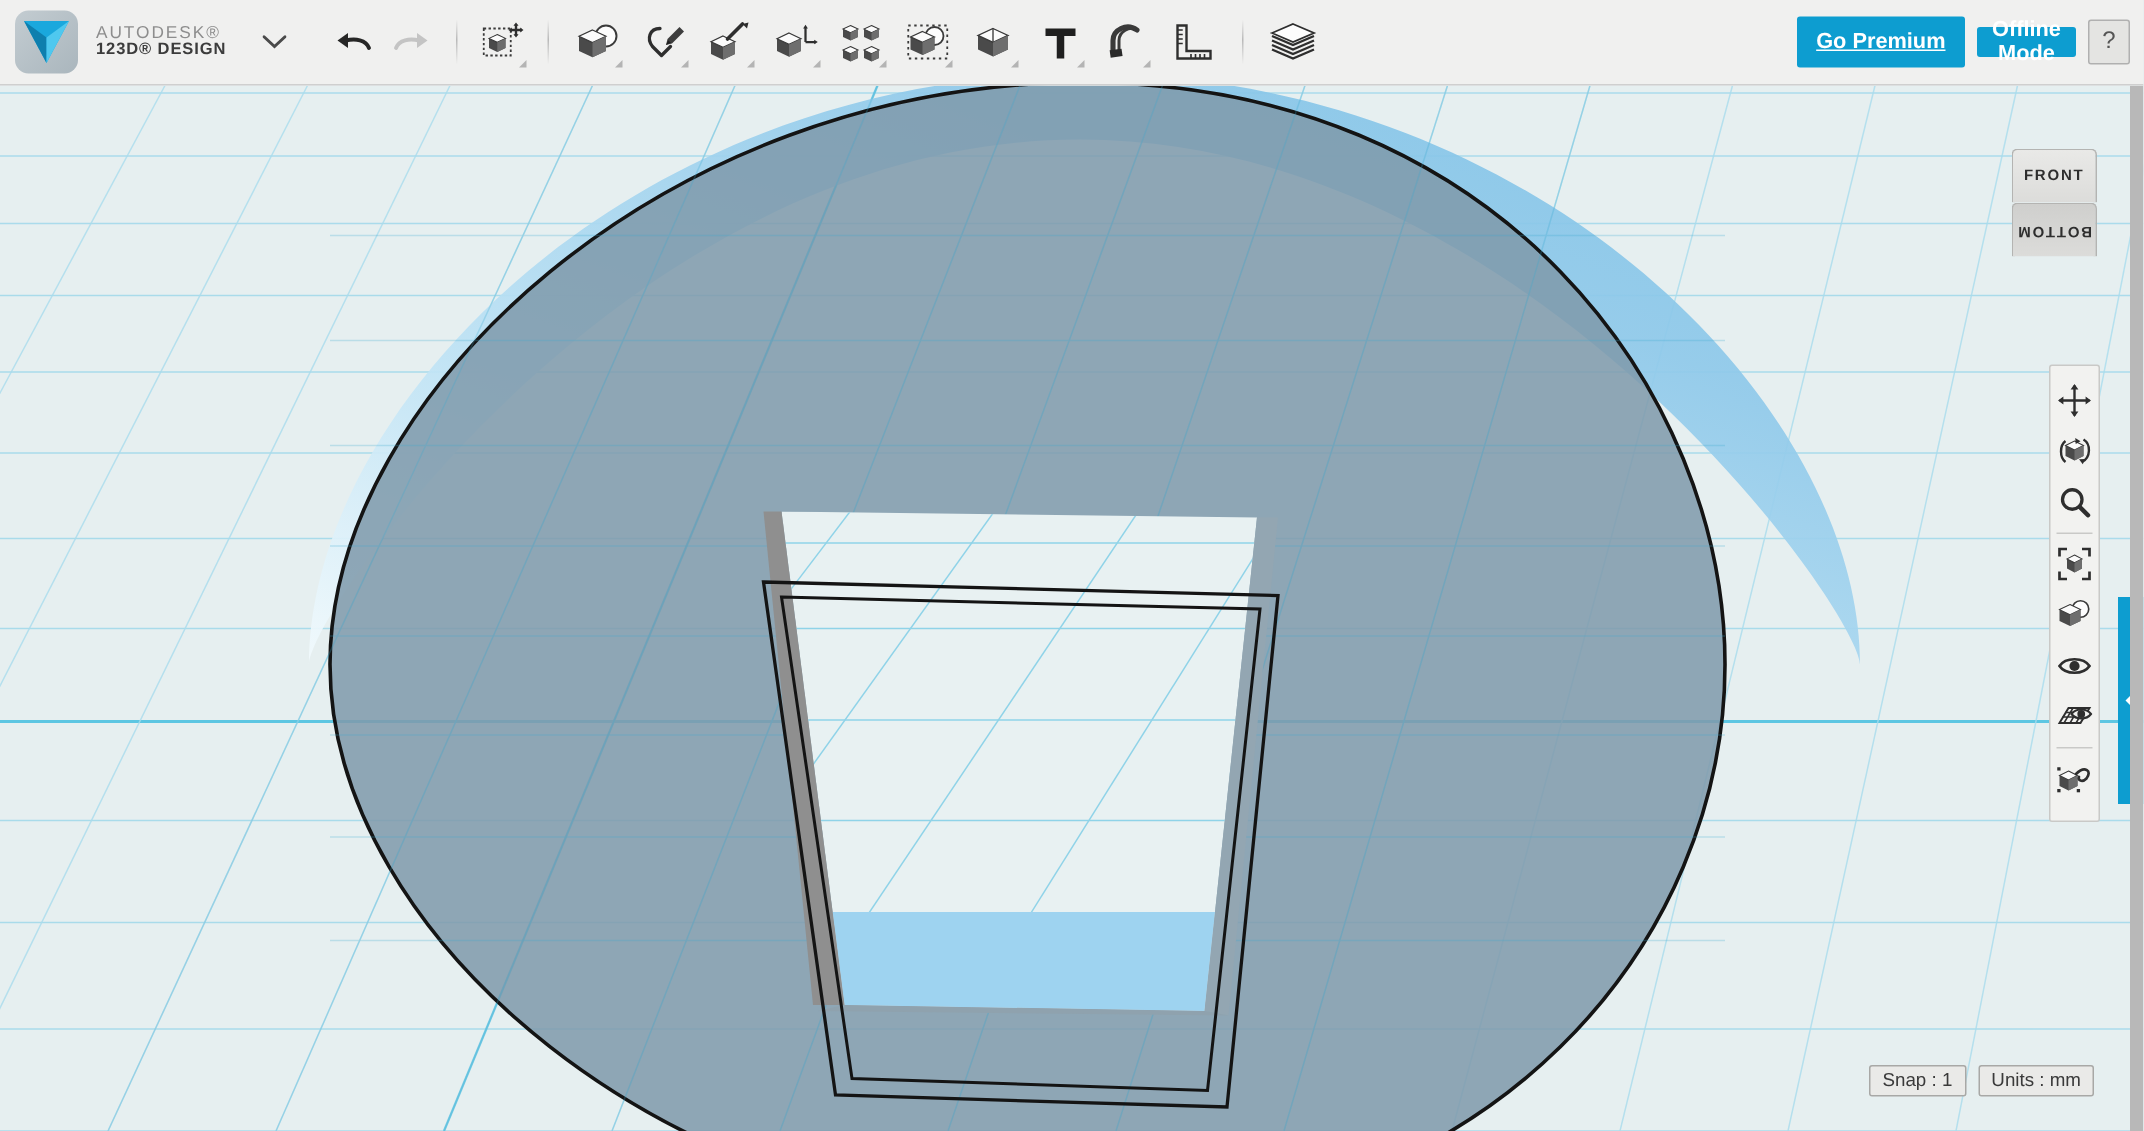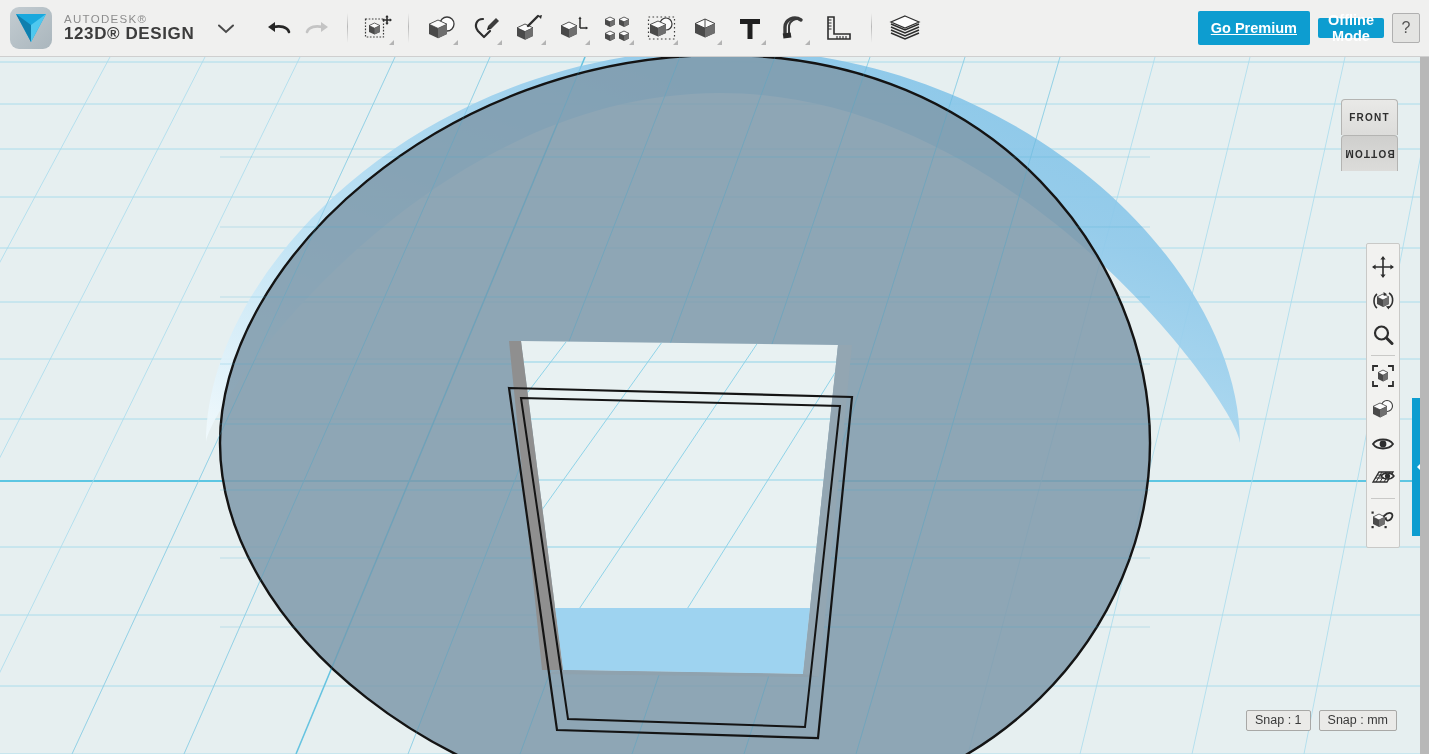--- a/index.html
+++ b/index.html
@@ -13,21 +13,21 @@
     background:#f0f0ef; border-bottom:1px solid #cfcfcf; display:flex;
     align-items:center; z-index:40; }
 
   .brand { display:flex; align-items:center; padding-left:10px; }
   .brand-logo { width:42px; height:42px; border-radius:9px;
     background:linear-gradient(135deg,#c3ccd1 0%, #aab6bd 100%);
     position:relative; flex:none; }
   .brand-logo svg { position:absolute; left:6px; top:7px; }
   .brand-text { margin-left:12px; line-height:1.08; }
   .brand-top { font-size:11.5px; color:#8d8d8d; letter-spacing:1.3px; }
-  .brand-bot { font-size:17px; color:#3c3c3c; font-weight:bold; letter-spacing:.6px; }
+  .brand-bot { font-size:11px; color:#3c3c3c; font-weight:bold; letter-spacing:.6px; }
   .brand-caret { margin-left:24px; color:#5a5a5a; font-size:15px; line-height:1; }
 
   .tb { display:flex; align-items:center; height:57px; }
   .tbtn { position:relative; width:38px; height:44px; display:flex;
     align-items:center; justify-content:center; cursor:pointer; }
   .tbtn.gap { margin:0 3px; }
   .tri { position:absolute; right:3px; bottom:5px; width:0; height:0;
     border-left:5px solid transparent; border-bottom:5px solid #b4b4b4; }
   .sep { width:1px; height:30px; margin:0 11px;
     background:linear-gradient(to bottom,#f0f0ef,#b9b9b9 45%,#f0f0ef); }
@@ -479,17 +479,17 @@
 
     <div id="panel-tab">
       <svg width="11" height="16" viewBox="0 0 11 16">
         <path d="M9 1 L2 8 L9 15 Z" fill="#ffffff"></path>
       </svg>
     </div>
     <div id="edge-strip"></div>
 
     <div id="status">
       <div class="stat">Snap : 1</div>
-      <div class="stat">Snap : mm</div>
+      <div class="stat">Units : mm</div>
     </div>
 
   </div>
 </div>
 
 </body></html>

